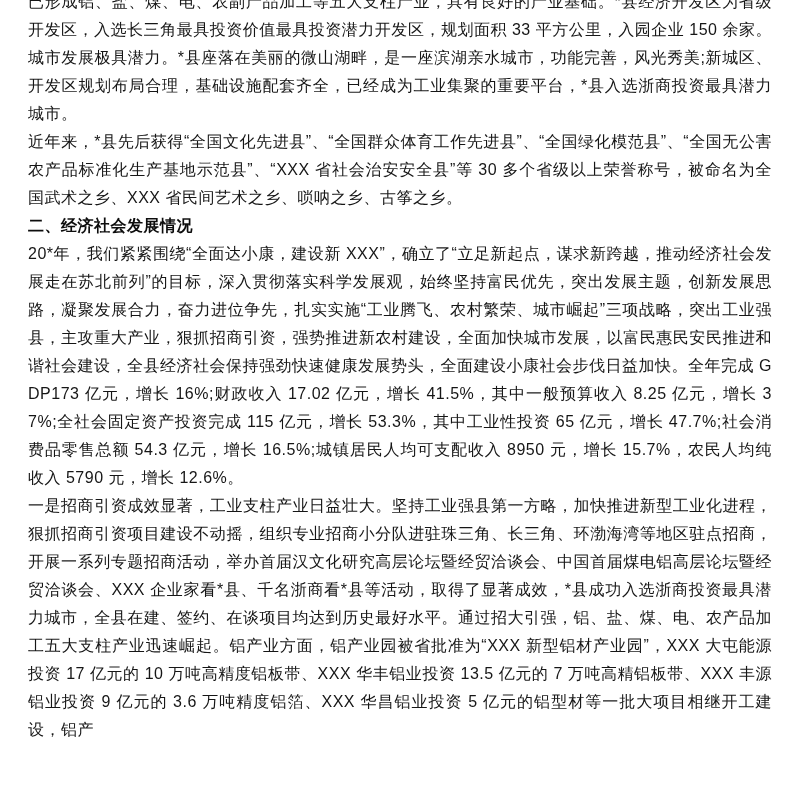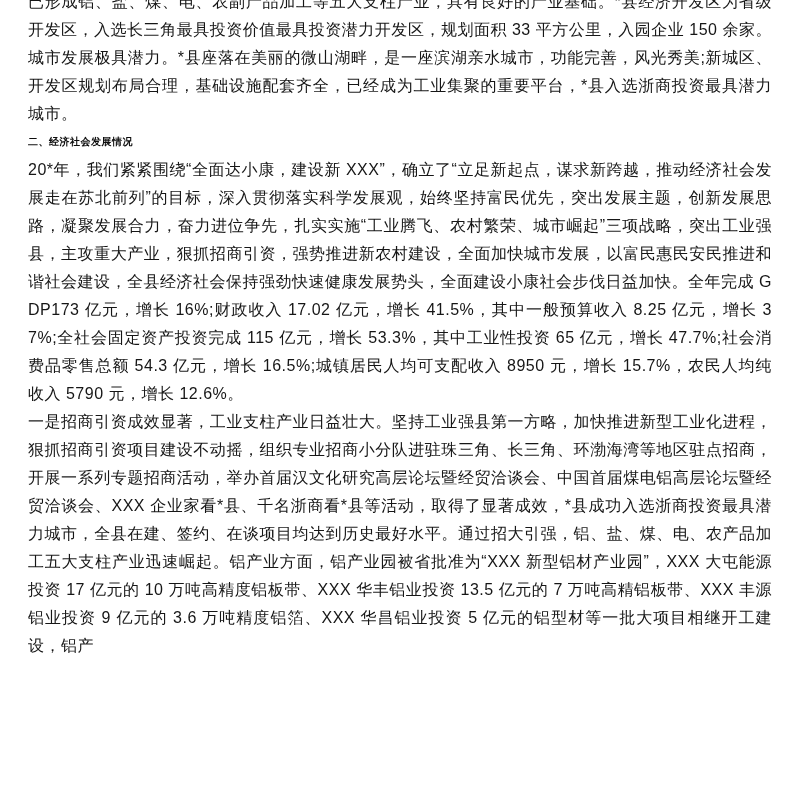--- a/index.html
+++ b/index.html
@@ -20,27 +20,28 @@
     color: #161616;
     text-align: justify;
     text-justify: inter-character;
     word-break: break-all;
   }
   .page p, .page h2 {
     margin: 0;
     padding: 0;
   }
   .heading {
-    font-size: 10px;
+    font-size: 16px;
     font-weight: bold;
     color: #0d0d0d;
     text-align: left;
   }
 </style>
 </head>
 <body>
 
 <div class="page">
   <p class="body-text">已形成铝、盐、煤、电、农副产品加工等五大支柱产业，具有良好的产业基础。*县经济开发区为省级开发区，入选长三角最具投资价值最具投资潜力开发区，规划面积 33 平方公里，入园企业 150 余家。城市发展极具潜力。*县座落在美丽的微山湖畔，是一座滨湖亲水城市，功能完善，风光秀美;新城区、开发区规划布局合理，基础设施配套齐全，已经成为工业集聚的重要平台，*县入选浙商投资最具潜力城市。</p>
+  <p class="body-text">近年来，*县先后获得“全国文化先进县”、“全国群众体育工作先进县”、“全国绿化模范县”、“全国无公害农产品标准化生产基地示范县”、“XXX 省社会治安安全县”等 30 多个省级以上荣誉称号，被命名为全国武术之乡、XXX 省民间艺术之乡、唢呐之乡、古筝之乡。</p>
   <h2 class="heading">二、经济社会发展情况</h2>
   <p class="body-text">20*年，我们紧紧围绕“全面达小康，建设新 XXX”，确立了“立足新起点，谋求新跨越，推动经济社会发展走在苏北前列”的目标，深入贯彻落实科学发展观，始终坚持富民优先，突出发展主题，创新发展思路，凝聚发展合力，奋力进位争先，扎实实施“工业腾飞、农村繁荣、城市崛起”三项战略，突出工业强县，主攻重大产业，狠抓招商引资，强势推进新农村建设，全面加快城市发展，以富民惠民安民推进和谐社会建设，全县经济社会保持强劲快速健康发展势头，全面建设小康社会步伐日益加快。全年完成 GDP173 亿元，增长 16%;财政收入 17.02 亿元，增长 41.5%，其中一般预算收入 8.25 亿元，增长 37%;全社会固定资产投资完成 115 亿元，增长 53.3%，其中工业性投资 65 亿元，增长 47.7%;社会消费品零售总额 54.3 亿元，增长 16.5%;城镇居民人均可支配收入 8950 元，增长 15.7%，农民人均纯收入 5790 元，增长 12.6%。</p>
   <p class="body-text">一是招商引资成效显著，工业支柱产业日益壮大。坚持工业强县第一方略，加快推进新型工业化进程，狠抓招商引资项目建设不动摇，组织专业招商小分队进驻珠三角、长三角、环渤海湾等地区驻点招商，开展一系列专题招商活动，举办首届汉文化研究高层论坛暨经贸洽谈会、中国首届煤电铝高层论坛暨经贸洽谈会、XXX 企业家看*县、千名浙商看*县等活动，取得了显著成效，*县成功入选浙商投资最具潜力城市，全县在建、签约、在谈项目均达到历史最好水平。通过招大引强，铝、盐、煤、电、农产品加工五大支柱产业迅速崛起。铝产业方面，铝产业园被省批准为“XXX 新型铝材产业园”，XXX 大屯能源投资 17 亿元的 10 万吨高精度铝板带、XXX 华丰铝业投资 13.5 亿元的 7 万吨高精铝板带、XXX 丰源铝业投资 9 亿元的 3.6 万吨精度铝箔、XXX 华昌铝业投资 5 亿元的铝型材等一批大项目相继开工建设，铝产</p>
 </div>
 
 </body></html>

